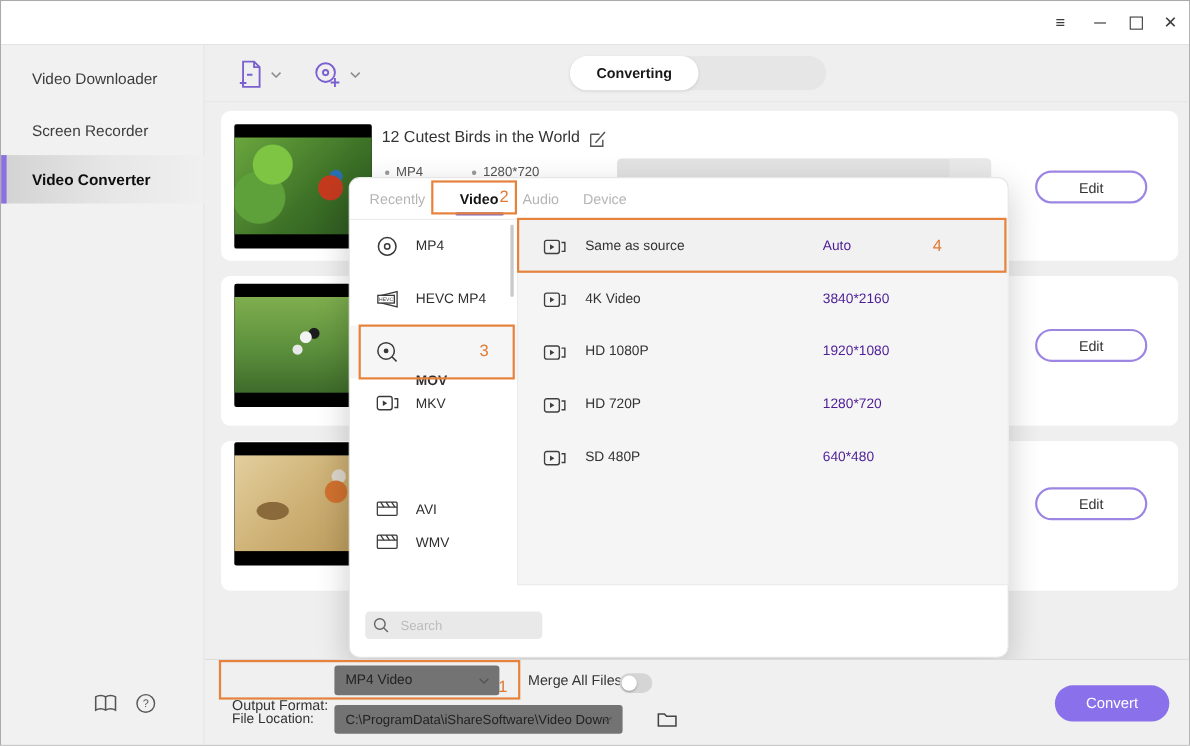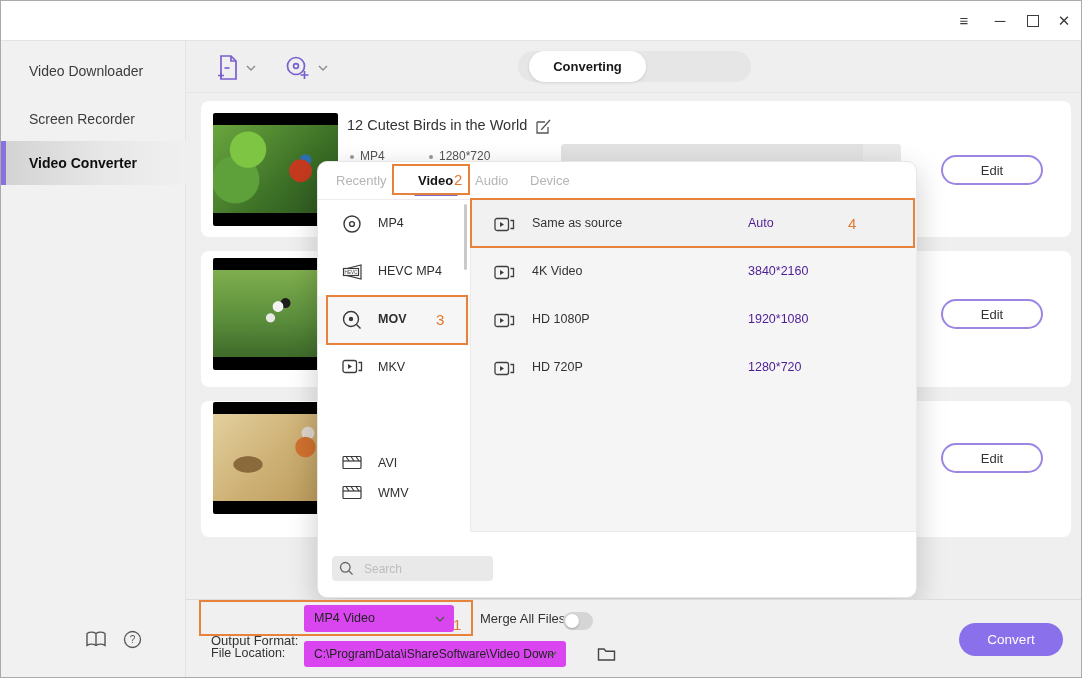--- a/index.html
+++ b/index.html
@@ -12,21 +12,21 @@
   .winctl{top:10px;height:20px;font-size:15px;color:#3c3c3c;text-align:center;width:22px;line-height:20px;cursor:default;}
   .maxbox{top:14px;width:12px;height:12px;border:1.4px solid #3c3c3c;}
   
   .sidebar{left:0;top:40px;width:185px;height:638px;background:#f1f1f1;border-right:1px solid #e4e4e4;}
   .side-item{left:0;width:185px;height:44px;line-height:44px;padding-left:28px;font-size:14px;color:#3c3c3c;cursor:pointer;}
   .side-sel{background:linear-gradient(90deg,#d2d2d2 0%,#e7e7e7 55%,#f0f0f0 100%);font-weight:bold;color:#0e0e0e;}
   .side-accent{left:0;width:5px;background:#8a70e0;}
   
   .divline{height:1px;background:#e6e6e6;}
   .seg{left:517px;top:50px;width:233px;height:31px;background:#e6e6e6;border-radius:16px;}
-  .seg-active{left:11px;top:0;width:117px;height:31px;background:#fff;border-radius:16px;box-shadow:0 1px 3px rgba(0,0,0,.12);
+  .seg-active{left:0;top:0;width:117px;height:31px;background:#fff;border-radius:16px;box-shadow:0 1px 3px rgba(0,0,0,.12);
     font-weight:bold;color:#181818;font-size:13px;text-align:center;line-height:31px;cursor:pointer;}
   .seg-inactive{left:117px;top:0;width:116px;height:31px;font-size:13px;color:#6f6f6f;text-align:center;line-height:31px;cursor:pointer;}
   
   .card{left:200px;width:870px;height:136px;background:#fff;border-radius:8px;}
   .thumb{left:212px;width:125px;height:113px;background:#000;border-radius:2px;overflow:hidden;}
   .thumb-img{position:absolute;left:0;right:0;top:12px;bottom:13px;}
   .vtitle{font-size:14.5px;color:#333;}
   .meta{font-size:12px;color:#555;}
   .dot{width:4px;height:4px;border-radius:50%;background:#9a9a9a;}
   .graybar{background:#e2e2e2;border-radius:4px;}
@@ -50,21 +50,21 @@
   .orangebox{border:2px solid #e6823c;background:transparent;}
   .orangenum{color:#e07a32;font-size:15px;}
   .scrollbar{width:3px;background:#c9c9c9;border-radius:2px;}
   .searchbox{left:14px;top:394px;width:161px;height:25px;background:#e9e9e9;border-radius:4px;}
   .searchbox input{position:absolute;left:30px;top:3px;width:120px;height:18px;border:none;background:transparent;outline:none;
     font-size:12px;color:#555;font-family:"Liberation Sans",sans-serif;}
   .searchbox input::placeholder{color:#bcbcbc;}
   
   .bottombar{left:185px;top:598px;width:897px;height:80px;background:#f0f0f0;border-top:1px solid #dcdcdc;}
   .blabel{font-size:13px;color:#333;}
-  .dropdown{background:#d946ef;border-radius:3px;cursor:pointer;}
+  .dropdown{background:#737373;border-radius:3px;cursor:pointer;}
   .ddtext{position:absolute;left:10px;top:6px;font-size:12.5px;color:#222;white-space:nowrap;}
   .toggle{width:30px;height:18px;background:#d5d5d5;border-radius:9px;cursor:pointer;}
   .knob{position:absolute;left:2px;top:2px;width:14px;height:14px;background:#fff;border-radius:50%;box-shadow:0 1px 2px rgba(0,0,0,.25);}
   .convert{left:958px;top:622px;width:104px;height:33px;background:#8a70ea;border-radius:17px;color:#fff;
     font-size:13.5px;text-align:center;line-height:33px;cursor:pointer;}
   svg{display:block;}
 </style>
 </head>
 <body>
 
@@ -211,21 +211,21 @@
       <span class="fmt-label">HEVC MP4</span>
     </div>
     <div class="fmt-item a" style="top:134px;background:#f6f6f6;">
       <span class="fmt-icon">
         <svg width="20" height="20" viewBox="0 0 20 20" fill="none" stroke="currentColor" stroke-width="1.4">
           <circle cx="9" cy="9" r="7.5"></circle>
             <circle cx="9" cy="9" r="2.2" fill="currentColor" stroke="none"></circle>
             <path d="M14.5 14.5 L18.5 18.5"></path>
           </svg>
       </span>
-      <span class="fmt-label" style="font-weight:bold;">MOV</span>
+      <span class="fmt-label" style="font-weight:bold;margin-top:27px;">MOV</span>
       <span class="a orangenum" style="left:118px;top:15px;">3</span>
     </div>
     <div class="a orangebox" style="left:8px;top:133px;width:142px;height:50px;"></div>
     <div class="fmt-item a" style="top:182px;">
       <span class="fmt-icon">
         <svg width="21" height="17" viewBox="0 0 21 17" fill="none" stroke="currentColor" stroke-width="1.3">
           <rect x="1" y="2.5" width="13.5" height="12" rx="2"></rect>
           <polygon points="6,6 10,8.5 6,11" fill="currentColor" stroke="none"></polygon>
           <path d="M16.5 4.5 H19.5 V12.5 H16.5"></path>
           </svg>
@@ -296,20 +296,31 @@
     <div class="a res-row" style="top:182px;">
       <span class="res-icon">
         <svg width="21" height="17" viewBox="0 0 21 17" fill="none" stroke="currentColor" stroke-width="1.3">
           <rect x="1" y="2.5" width="13.5" height="12" rx="2"></rect>
             <polygon points="6,6 10,8.5 6,11" fill="currentColor" stroke="none"></polygon>
             <path d="M16.5 4.5 H19.5 V12.5 H16.5"></path>
           </svg>
       </span>
       <span class="res-name">HD 720P</span>
       <span class="res-value">1280*720</span>
+    </div>
+    <div class="a res-row" style="top:230px;">
+      <span class="res-icon">
+        <svg width="21" height="17" viewBox="0 0 21 17" fill="none" stroke="currentColor" stroke-width="1.3">
+          <rect x="1" y="2.5" width="13.5" height="12" rx="2"></rect>
+            <polygon points="6,6 10,8.5 6,11" fill="currentColor" stroke="none"></polygon>
+            <path d="M16.5 4.5 H19.5 V12.5 H16.5"></path>
+          </svg>
+      </span>
+      <span class="res-name">SD 480P</span>
+      <span class="res-value">640*480</span>
     </div>
 
     <div class="a searchbox">
       <span class="a" style="left:7px;top:5px;color:#666;">
         <svg width="15" height="15" viewBox="0 0 15 15" fill="none" stroke="currentColor" stroke-width="1.3">
           <circle cx="6.3" cy="6.3" r="4.8"></circle>
             <path d="M10 10 L13.6 13.6"></path>
           </svg>
       </span>
       <input type="text" placeholder="Search" style="">

